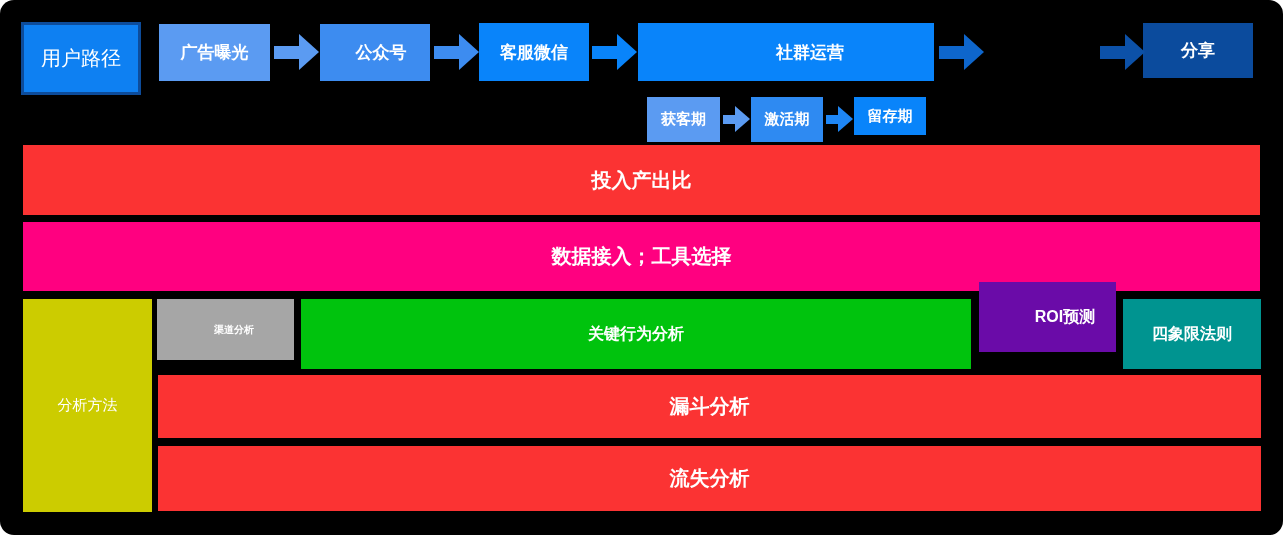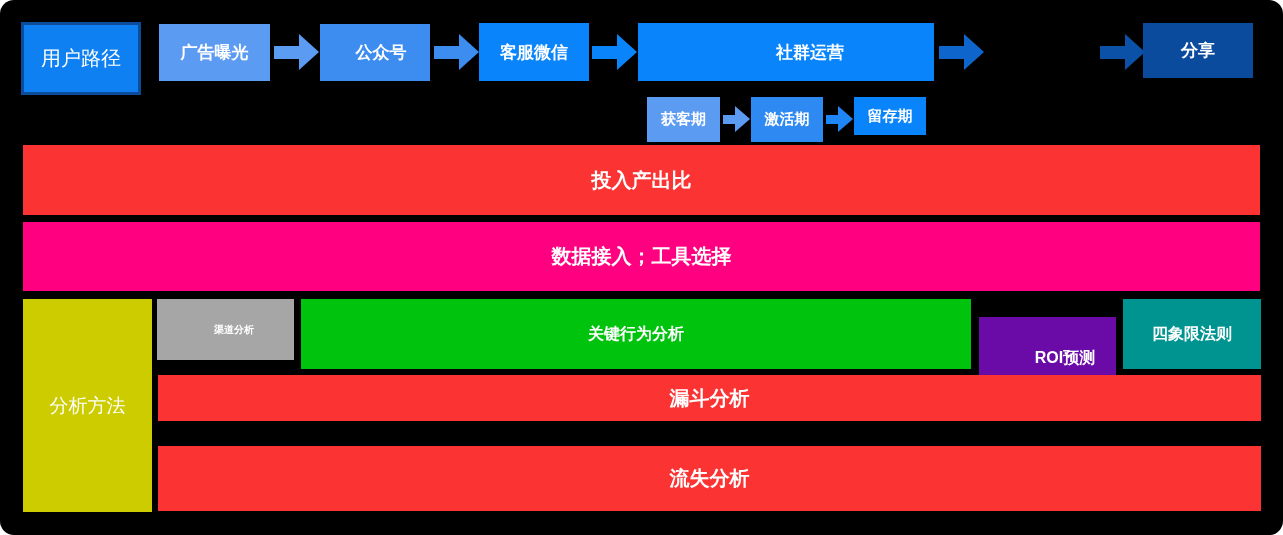--- a/index.html
+++ b/index.html
@@ -56,26 +56,26 @@
   
   .p0 { left:647px; top:97px; width:73px; height:45px; font-size:15px; }
   .p1 { left:751px; top:97px; width:72px; height:45px; font-size:15px; }
   .p2 { left:854px; top:97px; width:72px; height:38px; font-size:15px; }
 
   
   .bar0 { left:23px; top:145px; width:1237px; height:70px; font-size:20px; }
   .bar1 { left:23px; top:222px; width:1237px; height:69px; font-size:20px; }
 
   
-  .analysis-title { left:23px; top:299px; width:129px; height:213px; font-size:19px; }
+  .analysis-title { left:23px; top:299px; width:129px; height:213px; font-size:15px; }
   .m0 { left:157px;  top:299px; width:137px; height:61px; font-size:10px;padding-left:17px; }
   .m1 { left:301px;  top:299px; width:670px; height:70px; font-size:16px; }
-  .m2 { left:979px;  top:317px; width:137px; height:82px; font-size:16px;padding-left:35px; }
+  .m2 { left:979px;  top:282px; width:137px; height:70px; font-size:16px;padding-left:35px; }
   .m3 { left:1123px; top:299px; width:138px; height:70px; font-size:16px; }
-  .abar0 { left:158px; top:375px; width:1103px; height:46px; font-size:20px; }
+  .abar0 { left:158px; top:375px; width:1103px; height:63px; font-size:20px; }
   .abar1 { left:158px; top:446px; width:1103px; height:65px; font-size:20px; }
 </style>
 </head>
 <body>
 
 <div id="canvas">
 
   <div class="box regular title-user-path" style="--c: #0E80F2; --b: #0D4C9B;">用户路径</div>
 
   <div class="box s0" style="--c: #5B9BF2;">广告曝光</div>

